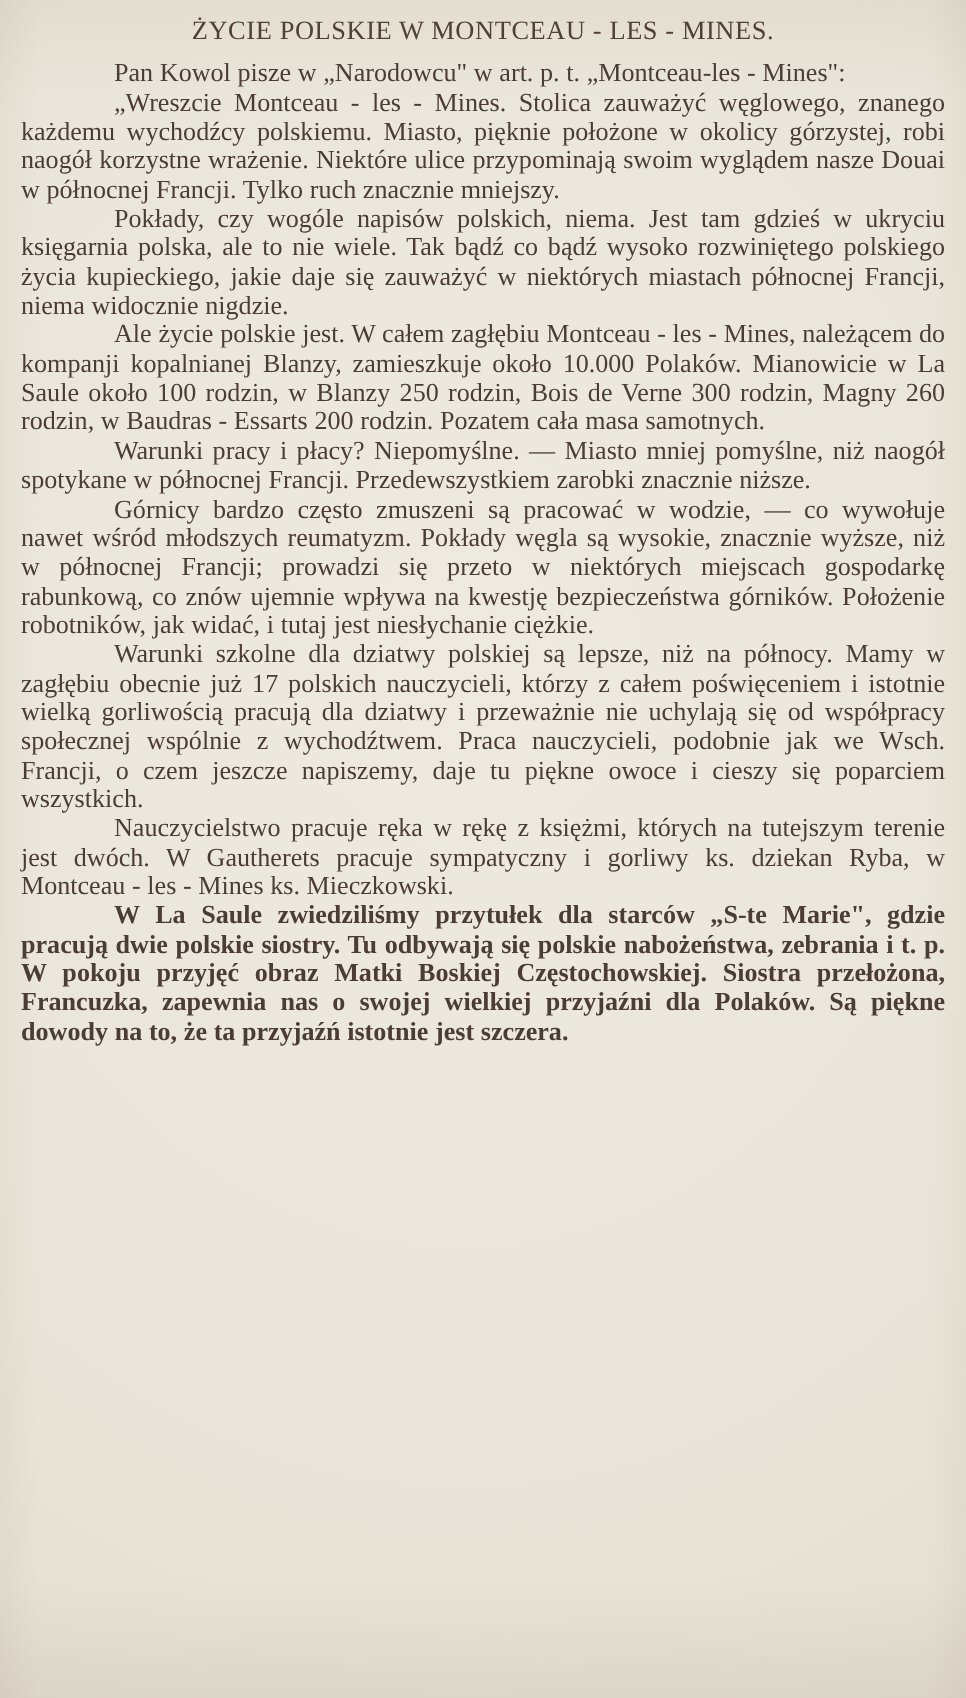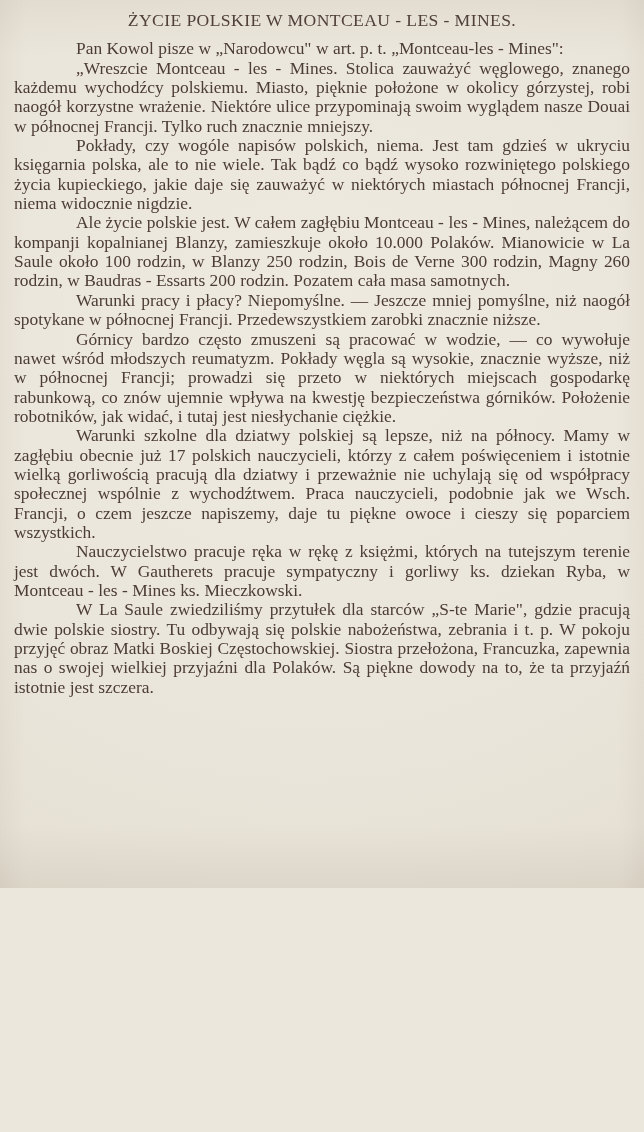--- a/index.html
+++ b/index.html
@@ -13,21 +13,21 @@
     overflow: hidden;
     background: #ece7dc;
     font-family: "Liberation Serif", "DejaVu Serif", serif;
     color: #4a3b36;
   }
 
   
   #page {
     position: relative;
     width: 644px;
-    height: 888px;
+    height: 1132px;
     box-sizing: border-box;
     padding: 0;
     background:
       radial-gradient(ellipse 120% 80% at 48% 38%, #efeae0 0%, #eae5da 58%, #e3ddd0 100%);
   }
   #page::after {
     
     content: "";
     position: absolute;
     inset: 0;
@@ -65,34 +65,35 @@
     line-height: 19.35px;
     text-indent: 62px;
     color: #4b3c36;
     hyphens: none;
     word-spacing: 0.1px;
   }
 
   
   p.para:last-child {
     margin-bottom: 0;
+    font-weight: bold;
   }
 </style>
 </head>
 <body>
 
 <div id="page">
   <div class="column">
 
     <h1 class="article-title">ŻYCIE POLSKIE W MONTCEAU - LES - MINES.</h1>
 
     <p class="para">Pan Kowol pisze w „Narodowcu" w art. p. t. „Montceau-les - Mines":</p>
     <p class="para">„Wreszcie Montceau - les - Mines. Stolica zauważyć węglowego, znanego każdemu wychodźcy polskiemu. Miasto, pięknie położone w okolicy górzystej, robi naogół korzystne wrażenie. Niektóre ulice przypominają swoim wyglądem nasze Douai w północnej Francji. Tylko ruch znacznie mniejszy.</p>
     <p class="para">Pokłady, czy wogóle napisów polskich, niema. Jest tam gdzieś w ukryciu księgarnia polska, ale to nie wiele. Tak bądź co bądź wysoko rozwiniętego polskiego życia kupieckiego, jakie daje się zauważyć w niektórych miastach północnej Francji, niema widocznie nigdzie.</p>
     <p class="para">Ale życie polskie jest. W całem zagłębiu Montceau - les - Mines, należącem do kompanji kopalnianej Blanzy, zamieszkuje około 10.000 Polaków. Mianowicie w La Saule około 100 rodzin, w Blanzy 250 rodzin, Bois de Verne 300 rodzin, Magny 260 rodzin, w Baudras - Essarts 200 rodzin. Pozatem cała masa samotnych.</p>
-    <p class="para">Warunki pracy i płacy? Niepomyślne. — Jeszcze mniej pomyślne, niż naogół spotykane w północnej Francji. Przedewszystkiem zarobki znacznie niższe.</p>
+    <p class="para">Warunki pracy i płacy? Niepomyślne. — Miasto mniej pomyślne, niż naogół spotykane w północnej Francji. Przedewszystkiem zarobki znacznie niższe.</p>
     <p class="para">Górnicy bardzo często zmuszeni są pracować w wodzie, — co wywołuje nawet wśród młodszych reumatyzm. Pokłady węgla są wysokie, znacznie wyższe, niż w północnej Francji; prowadzi się przeto w niektórych miejscach gospodarkę rabunkową, co znów ujemnie wpływa na kwestję bezpieczeństwa górników. Położenie robotników, jak widać, i tutaj jest niesłychanie ciężkie.</p>
     <p class="para">Warunki szkolne dla dziatwy polskiej są lepsze, niż na północy. Mamy w zagłębiu obecnie już 17 polskich nauczycieli, którzy z całem poświęceniem i istotnie wielką gorliwością pracują dla dziatwy i przeważnie nie uchylają się od współpracy społecznej wspólnie z wychodźtwem. Praca nauczycieli, podobnie jak we Wsch. Francji, o czem jeszcze napiszemy, daje tu piękne owoce i cieszy się poparciem wszystkich.</p>
     <p class="para">Nauczycielstwo pracuje ręka w rękę z księżmi, których na tutejszym terenie jest dwóch. W Gautherets pracuje sympatyczny i gorliwy ks. dziekan Ryba, w Montceau - les - Mines ks. Mieczkowski.</p>
     <p class="para">W La Saule zwiedziliśmy przytułek dla starców „S-te Marie", gdzie pracują dwie polskie siostry. Tu odbywają się polskie nabożeństwa, zebrania i t. p. W pokoju przyjęć obraz Matki Boskiej Częstochowskiej. Siostra przełożona, Francuzka, zapewnia nas o swojej wielkiej przyjaźni dla Polaków. Są piękne dowody na to, że ta przyjaźń istotnie jest szczera.</p>
 
   </div>
 </div>
 
 </body></html>

